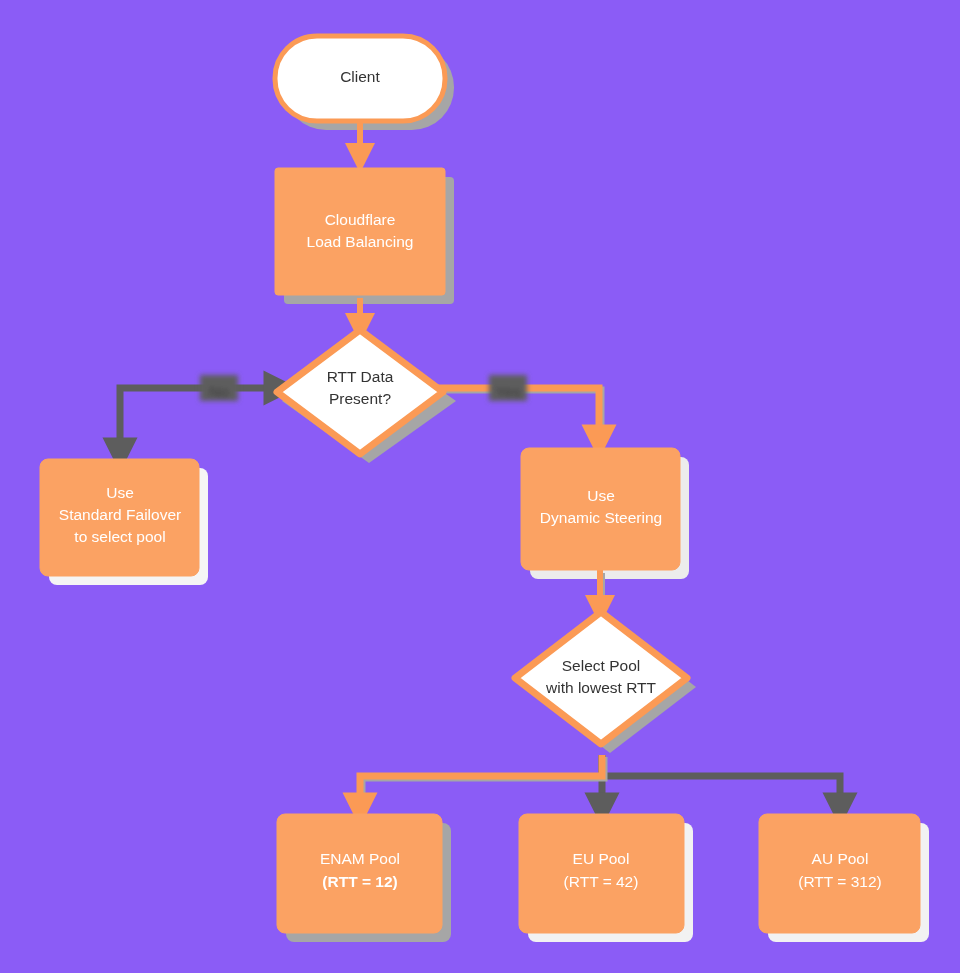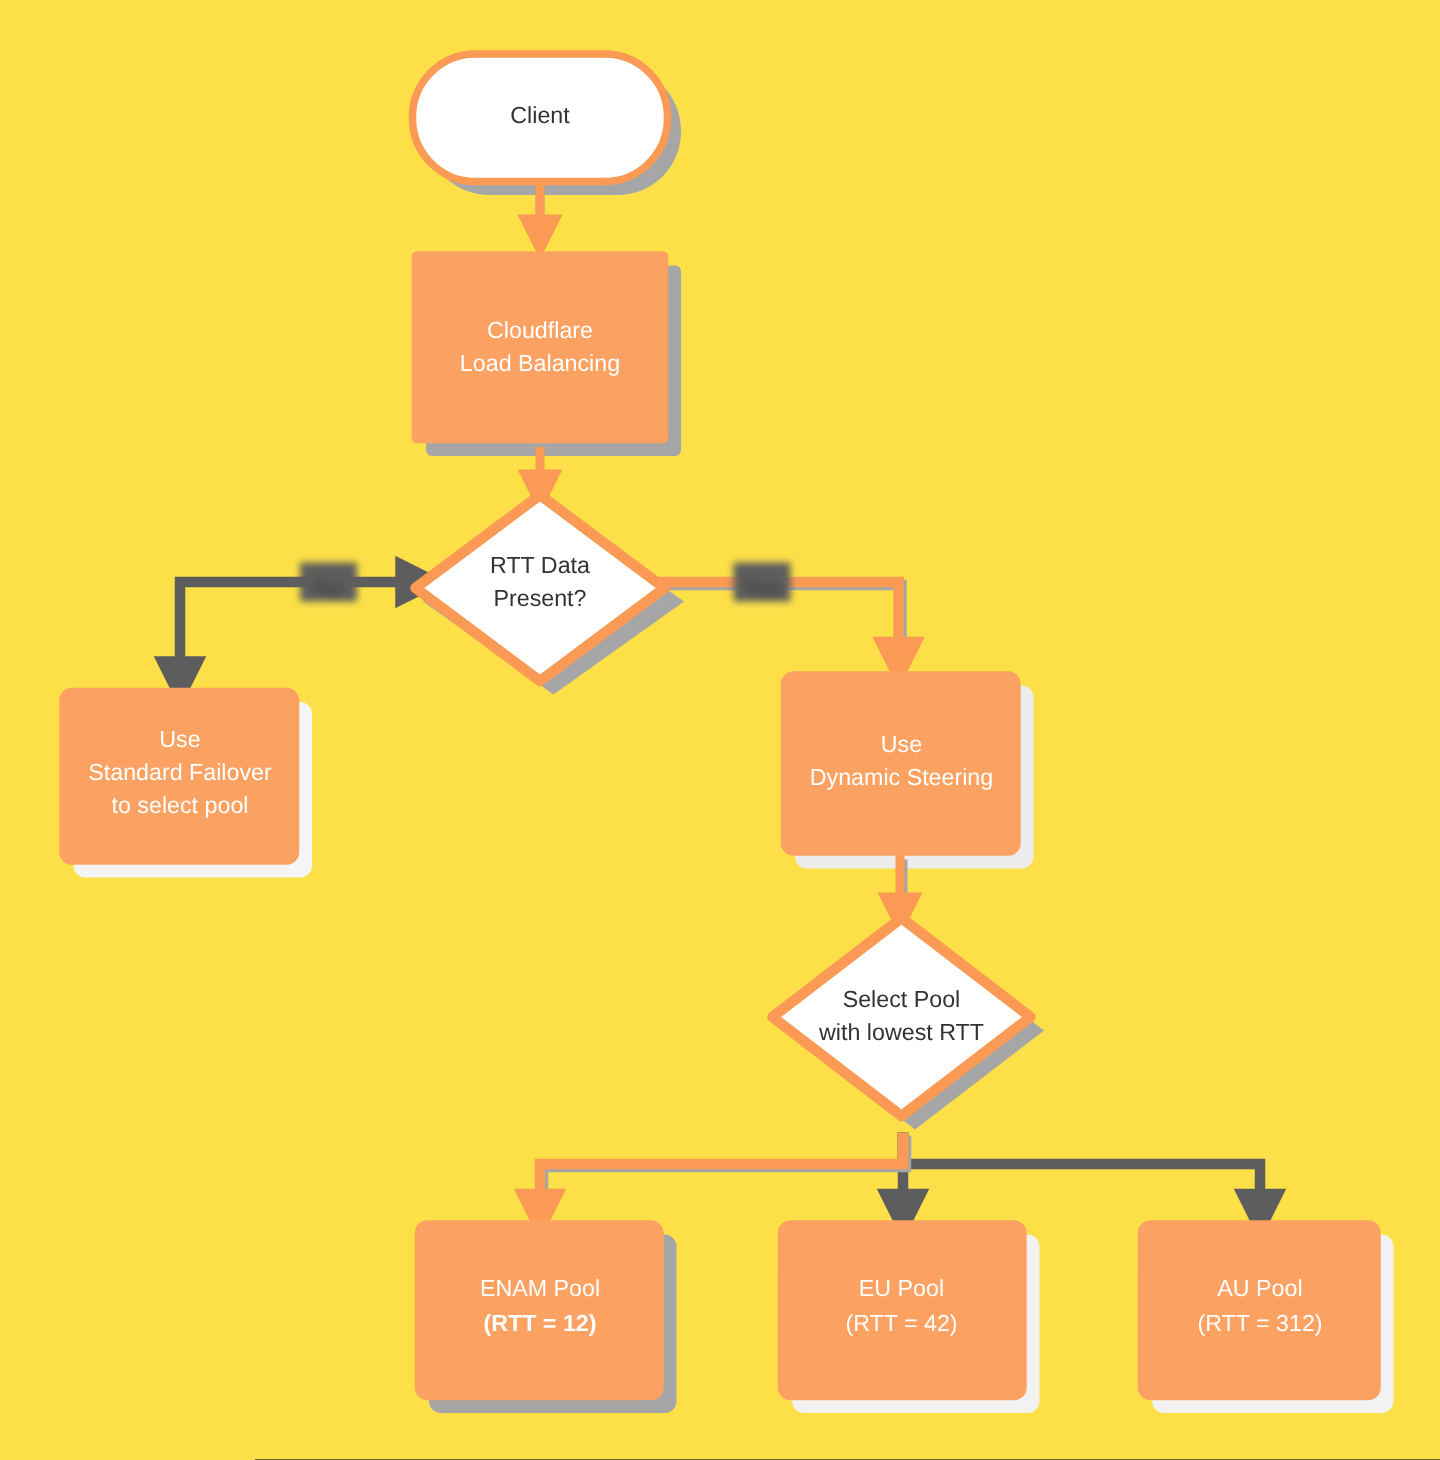--- a/index.html
+++ b/index.html
@@ -4,21 +4,21 @@
 <style>
   html, body {
     margin: 0;
     padding: 0;
     background: #000000;
   }
   #canvas {
     position: relative;
     width: 960px;
     height: 973px;
-    background: #fde047;
+    background: #8b5cf6;
     overflow: hidden;
     font-family: "Liberation Sans", sans-serif;
   }
   svg.layer {
     position: absolute;
     top: 0;
     left: 0;
     width: 960px;
     height: 973px;
   }

